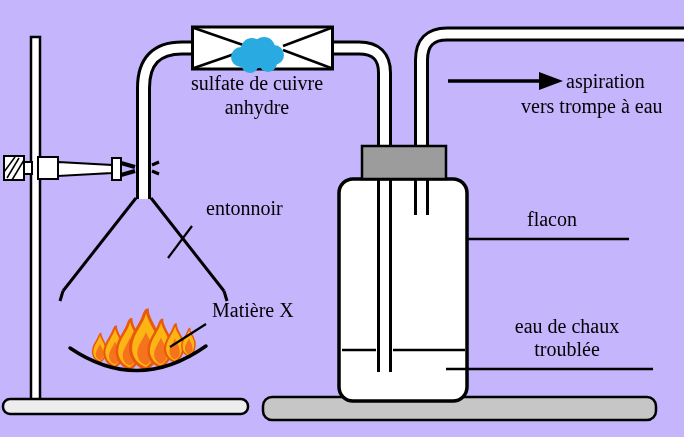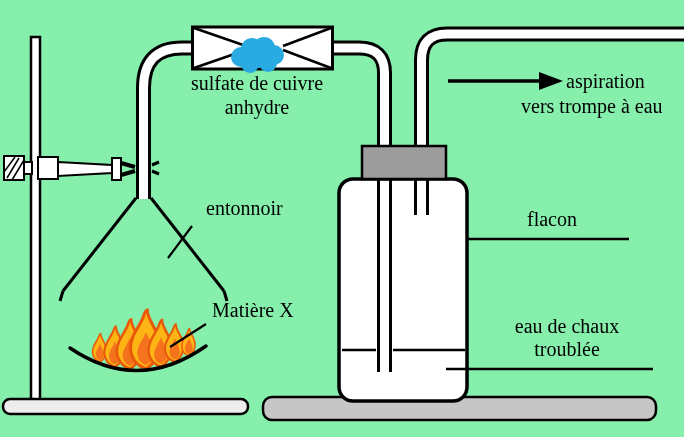--- a/index.html
+++ b/index.html
@@ -1,16 +1,16 @@
 <!DOCTYPE html>
 <html><head>
 <meta charset="utf-8">
 <style>
   html,body{margin:0;padding:0;background:#fff;}
-  .stage{position:relative;width:684px;height:437px;background:#86efac;overflow:hidden;}
+  .stage{position:relative;width:684px;height:437px;background:#c4b5fd;overflow:hidden;}
   svg{display:block;}
   text{font-family:"Liberation Serif", serif;font-size:20px;fill:#000;}
 </style>
 </head>
 <body>
 
 <div class="stage">
 <svg width="684" height="437" viewBox="0 0 684 437">
   <defs>
     <g id="flame">

